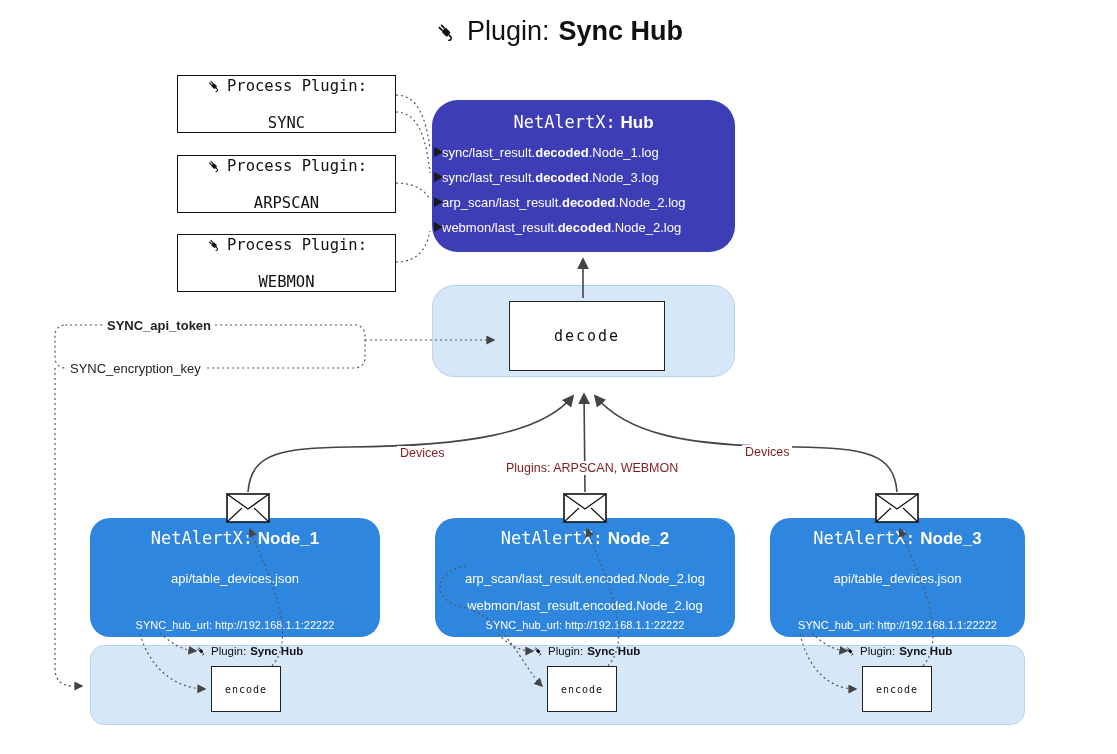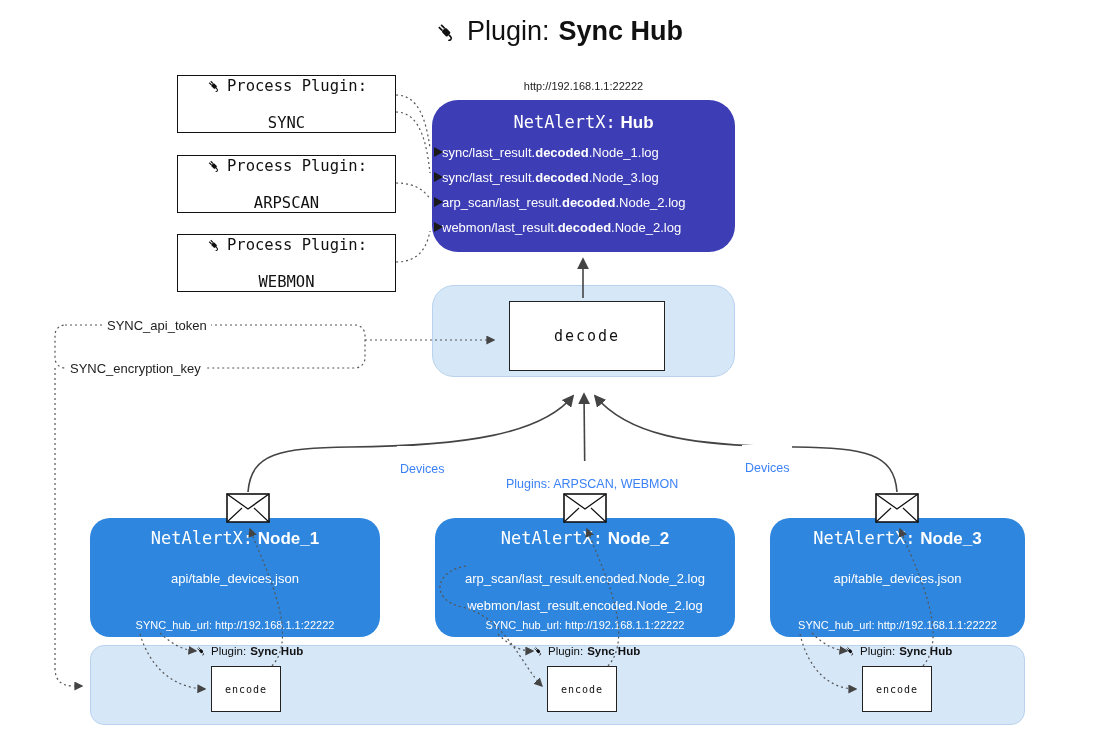--- a/index.html
+++ b/index.html
@@ -34,21 +34,21 @@
                white-space:nowrap; text-align:left; }
 
   .decode-panel { position:absolute; left:432px; top:285px; width:303px; height:92px;
                   background:var(--panel_bg,#d6e7f8); border:1px solid var(--panel_border,#b9d3ee);
                   border-radius:22px; z-index:2; }
   .decode-box { position:absolute; left:76px; top:15px; width:156px; height:70px; background:#fff;
                 border:1.6px solid #222; display:flex; align-items:center; justify-content:center;
                 font-size:15px; letter-spacing:2px; }
 
   .token { position:absolute; font-size:13px; color:#222; background:#fff; padding:0 4px; z-index:4; }
-  .edge-label { position:absolute; font-size:12.5px; color:#3b82f6; background:#fff; padding:16px 3px; z-index:4; }
+  .edge-label { position:absolute; font-size:12.5px; color:#7f1d1d; background:#fff; padding:0 3px; z-index:4; }
 
   .node { position:absolute; top:518px; height:119px; background:var(--node_bg,#2e86de);
           border-radius:20px; color:#fff; text-align:center; z-index:2; }
   .node-title { margin-top:10px; font-size:17px; }
   .node-lines { margin-top:16px; font-size:13px; line-height:27px; }
   .node-footer { position:absolute; bottom:6px; left:0; width:100%; font-size:11px; }
 
   .envelope { position:absolute; top:493px; z-index:4; line-height:0; }
 
   .band { position:absolute; left:90px; top:645px; width:935px; height:80px;
@@ -145,39 +145,38 @@
   <div class="pp-box" style="top:234px;">
     <div class="pp-line">
       <svg width="16" height="16">
           <use href="#plug"></use>
         </svg>
       <span>Process Plugin:</span>
     </div>
     <div>WEBMON</div>
   </div>
 
-  <div class="hub-url">http://192.168.1.1:22222</div>
   <div class="hub">
     <div class="hub-title">
       <span class="mono">NetAlertX:</span>
       <b>Hub</b>
     </div>
     <div class="hub-lines">
       <div class="hub-line"><span>sync/last_result.</span><b>decoded</b><span>.Node_1.log</span></div>
       <div class="hub-line"><span>sync/last_result.</span><b>decoded</b><span>.Node_3.log</span></div>
       <div class="hub-line"><span>arp_scan/last_result.</span><b>decoded</b><span>.Node_2.log</span></div>
       <div class="hub-line"><span>webmon/last_result.</span><b>decoded</b><span>.Node_2.log</span></div>
     </div>
   </div>
 
   <div class="decode-panel">
     <div class="decode-box mono">decode</div>
   </div>
 
-  <div class="token" style="left:103px; top:318px;">SYNC_api_token</div>
+  <div class="token" style="left:103px; top:318px;font-weight:bold;">SYNC_api_token</div>
   <div class="token" style="left:66px; top:361px;">SYNC_encryption_key</div>
 
   <div class="edge-label" style="left:397px; top:446px;">Devices</div>
   <div class="edge-label" style="left:503px; top:461px;">Plugins: ARPSCAN, WEBMON</div>
   <div class="edge-label" style="left:742px; top:445px;">Devices</div>
 
   <div class="node" style="left:90px; width:290px;">
     <div class="node-title">
       <span class="mono">NetAlertX:</span>
       <b>Node_1</b>

